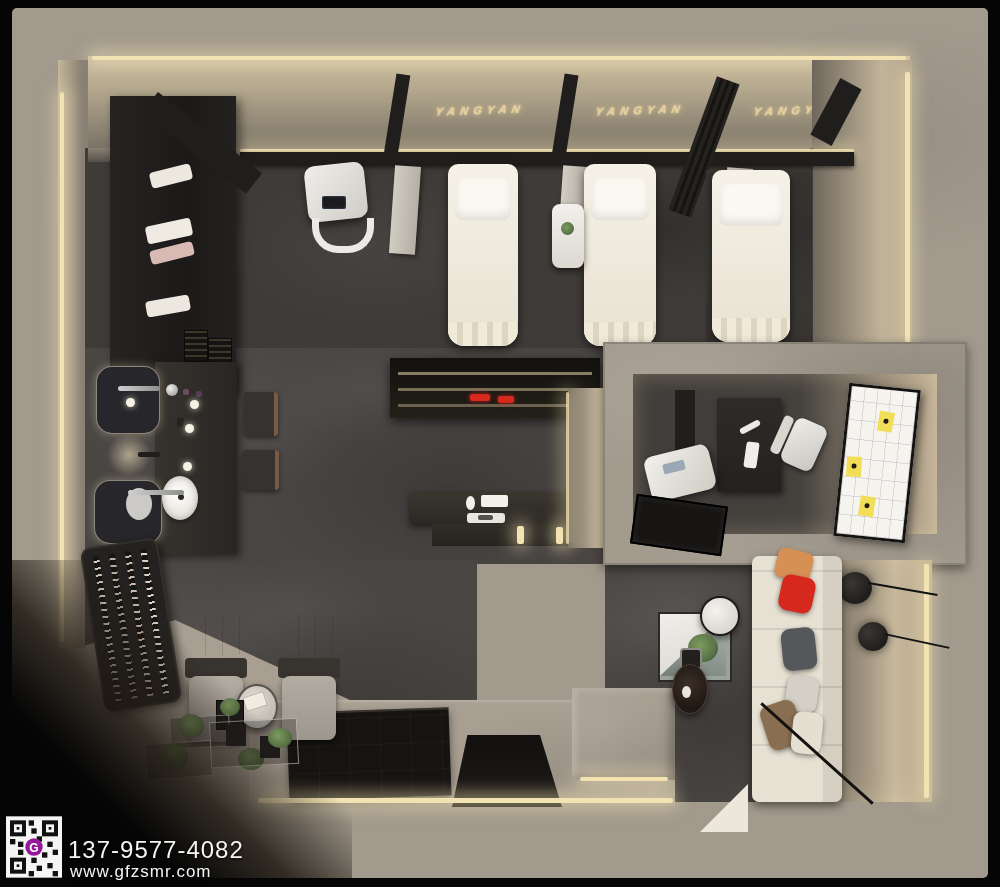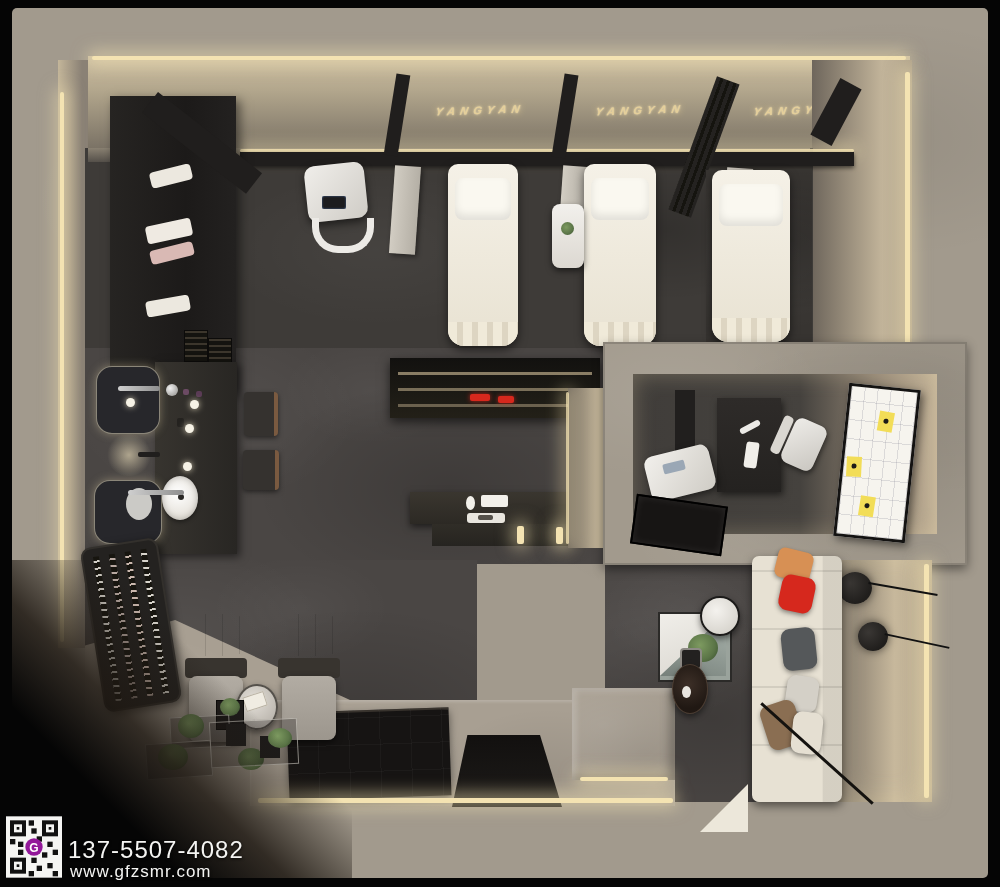--- a/index.html
+++ b/index.html
@@ -286,17 +286,17 @@
           <rect x="6" y="34" width="6" height="6"></rect>
         </g>
       <g fill="#111111">
           <rect x="8" y="8" width="2" height="2"></rect>
           <rect x="32" y="8" width="2" height="2"></rect>
           <rect x="8" y="36" width="2" height="2"></rect>
         </g>
       <circle cx="21" cy="23" r="6.5" fill="var(--qr-logo-purple,#93189a)"></circle>
       <text x="21" y="27" text-anchor="middle" font-size="9" font-weight="bold" fill="#ffffff" font-family="Liberation Sans, sans-serif"><tspan>G</tspan></text>
     </svg>
-    <div class="abs wm-line wm-phone" style="left:62px;top:22px;">137-5507-4082</div>
+    <div class="abs wm-line wm-phone" style="left:62px;top:22px;">137-9577-4082</div>
     <div class="abs wm-line wm-site" style="left:64px;top:48px;">www.gfzsmr.com</div>
   </div>
 
 </div>
 
 </body></html>

